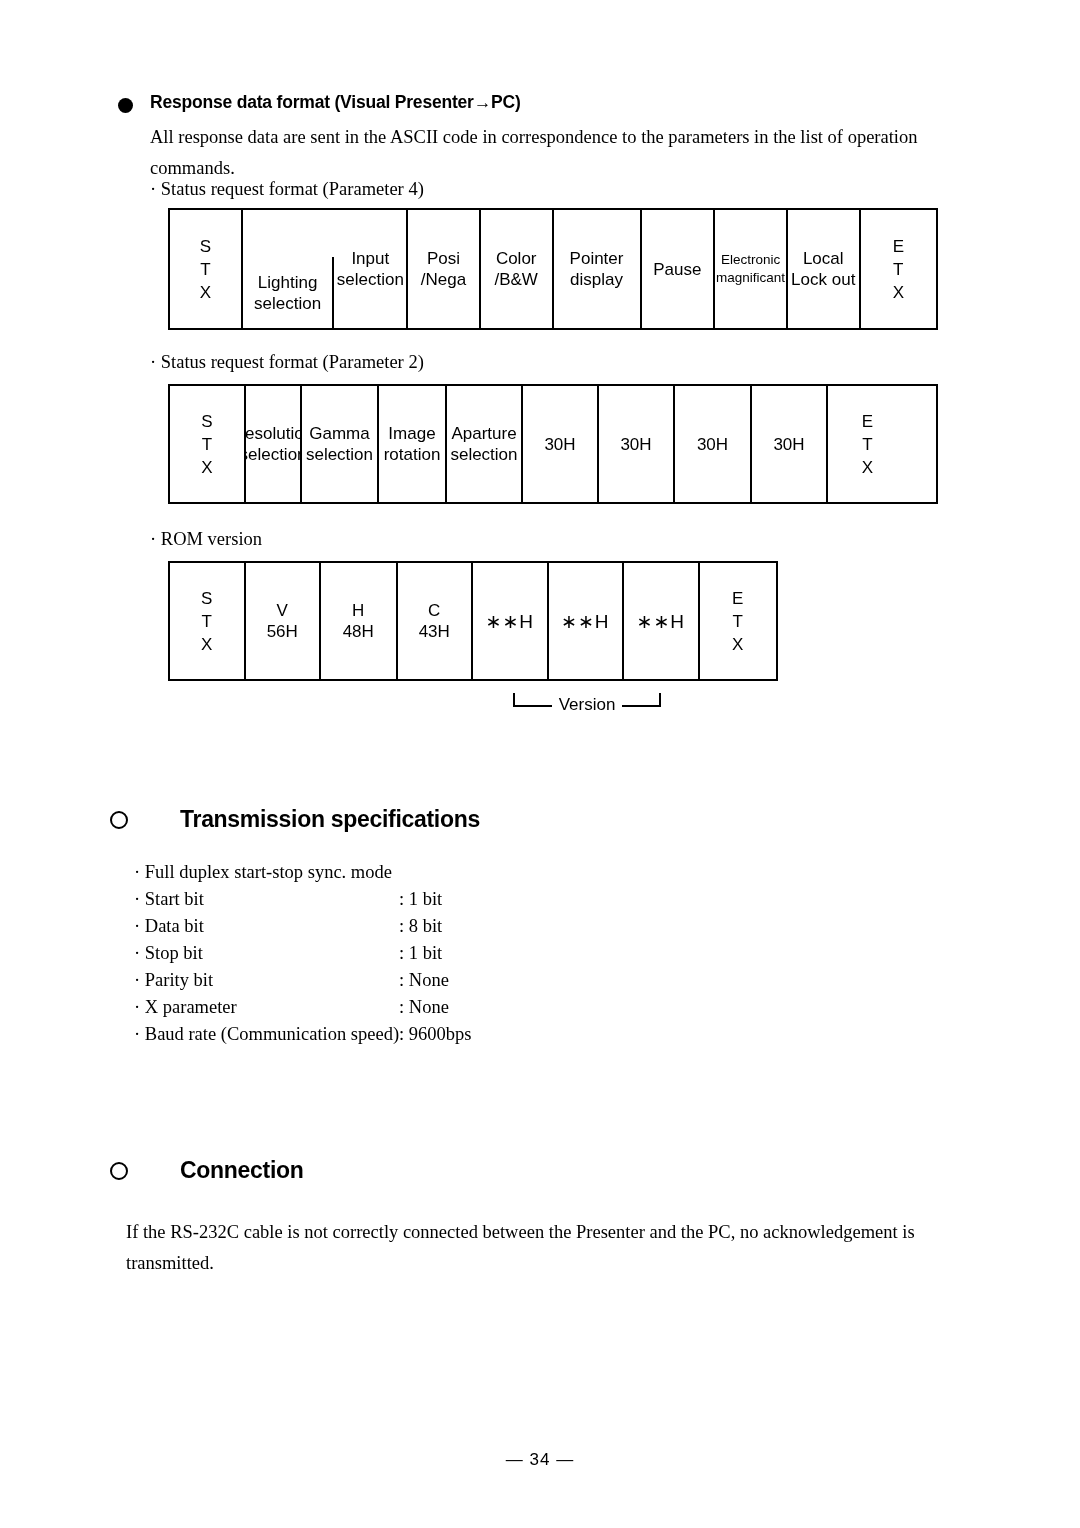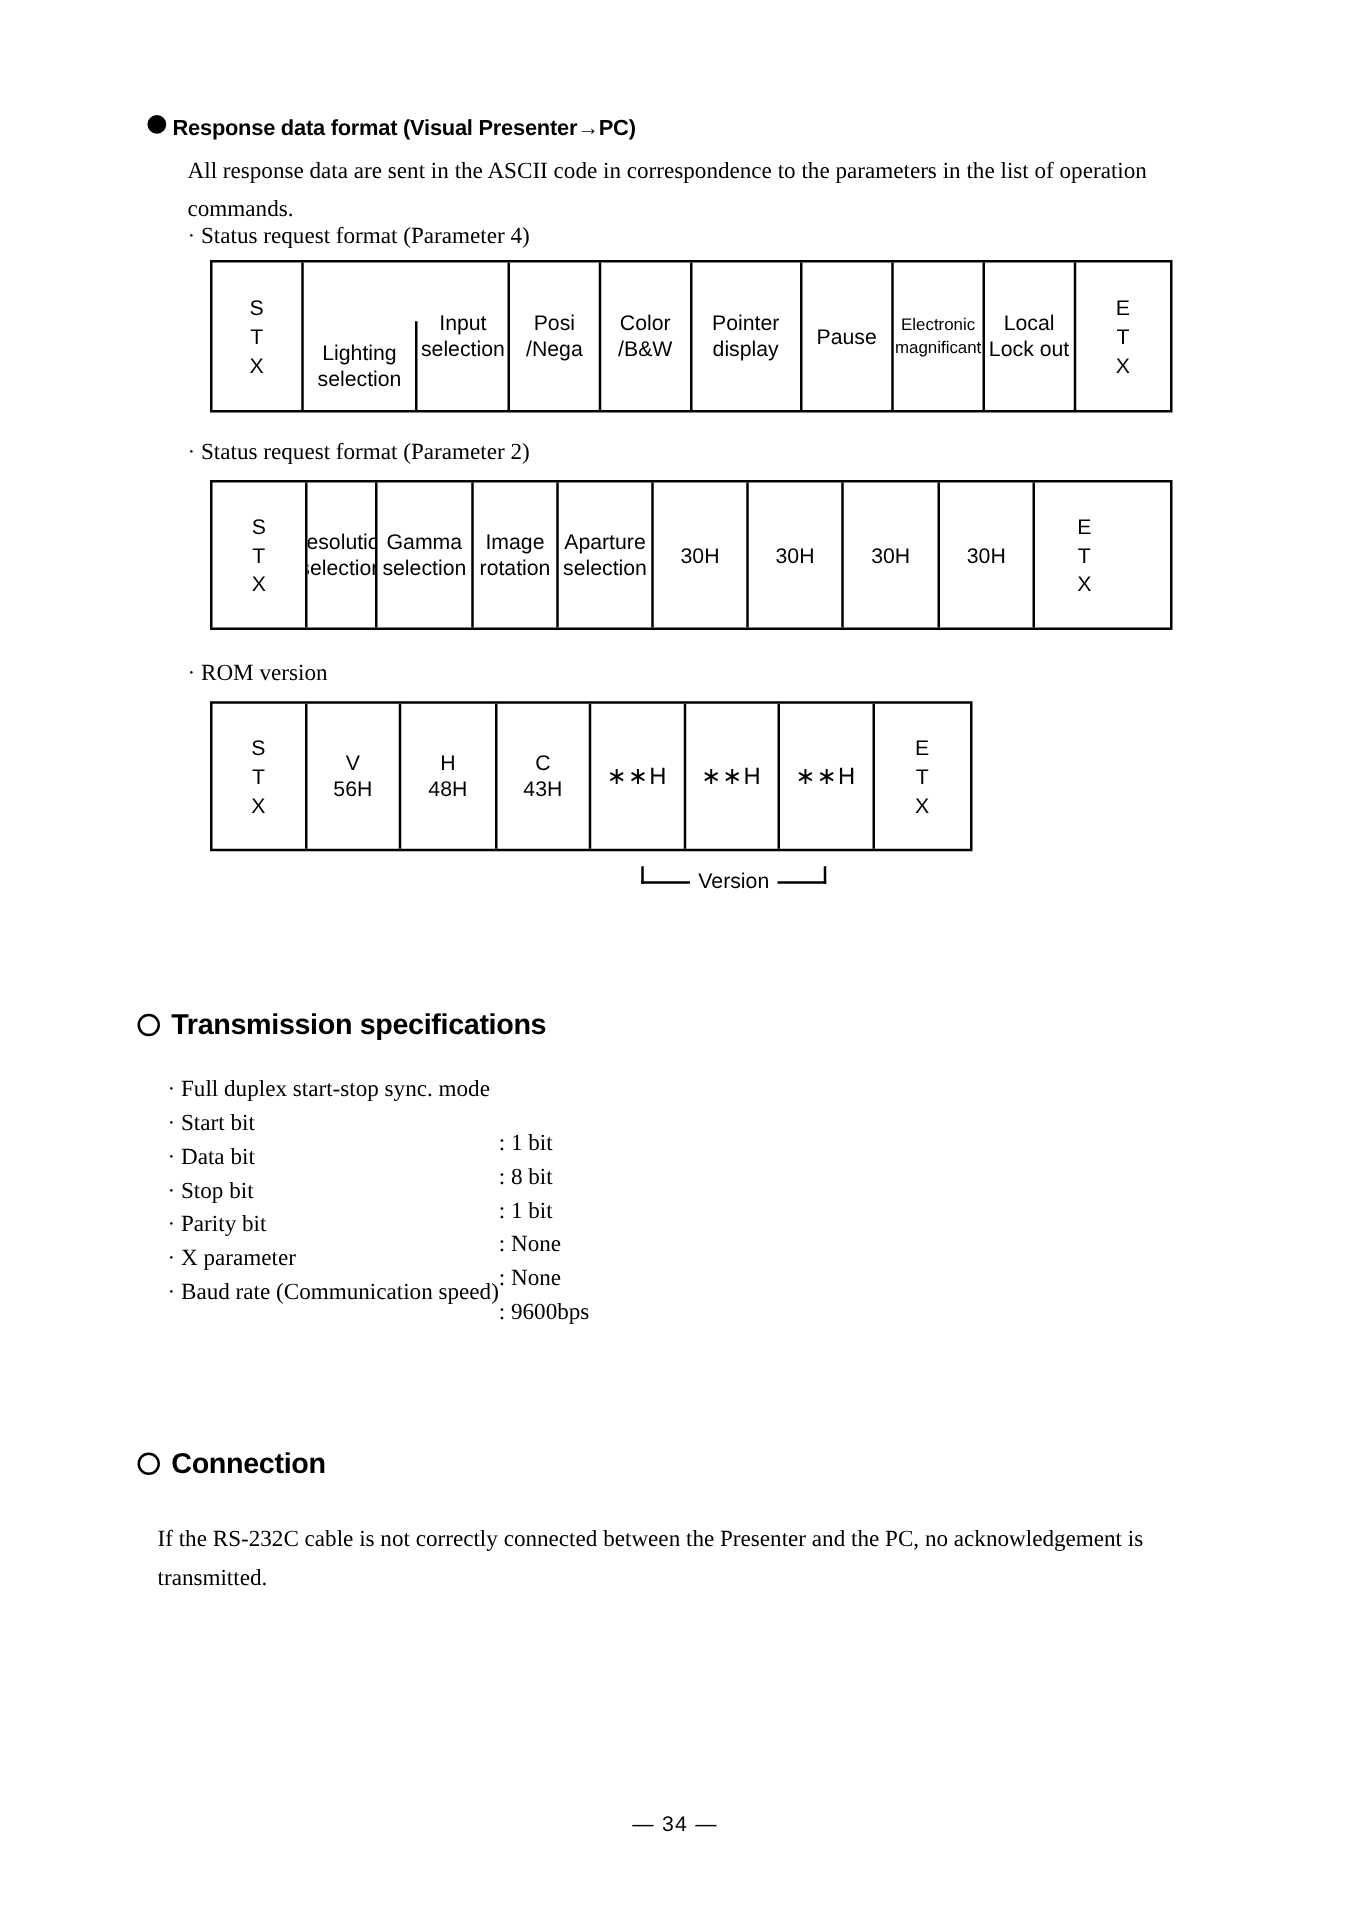--- a/index.html
+++ b/index.html
@@ -19,26 +19,27 @@
   .page {
     position: absolute;
     inset: 0;
   }
 
   
   .section-head-filled {
     position: absolute;
     left: 118px;
     display: flex;
-    align-items: flex-start;
+    align-items: flex-end;
     font-family: "Liberation Sans", sans-serif;
     font-weight: bold;
     font-size: 17.5px;
     letter-spacing: -0.2px;
     white-space: nowrap;
+    gap: 12px;
   }
   .bullet-filled {
     display: inline-block;
     width: 15px;
     height: 15px;
     border-radius: 50%;
     background: #000;
     margin-right: 5px;
   }
   .bullet-open {
@@ -53,20 +54,21 @@
   .section-head-open {
     position: absolute;
     left: 110px;
     display: flex;
     align-items: center;
     font-family: "Liberation Sans", sans-serif;
     font-weight: bold;
     font-size: 23px;
     letter-spacing: -0.3px;
     white-space: nowrap;
+    gap: 43px;
   }
 
   
   .para {
     position: absolute;
     font-family: "Liberation Serif", serif;
     font-size: 18.5px;
     line-height: 31px;
     color: #000;
   }
@@ -145,21 +147,21 @@
     top: 862px;
     font-family: "Liberation Serif", serif;
     font-size: 18.5px;
   }
   .spec-row {
     display: flex;
     height: 27px;
     align-items: flex-start;
   }
   .spec-label { width: 265px; white-space: nowrap; }
-  .spec-value { white-space: nowrap; margin-top: 16px; }
+  .spec-value { white-space: nowrap; }
 
   
   .footer {
     position: absolute;
     left: 0;
     right: 0;
     top: 1450px;
     text-align: center;
     font-family: "Liberation Sans", sans-serif;
     font-size: 17px;

